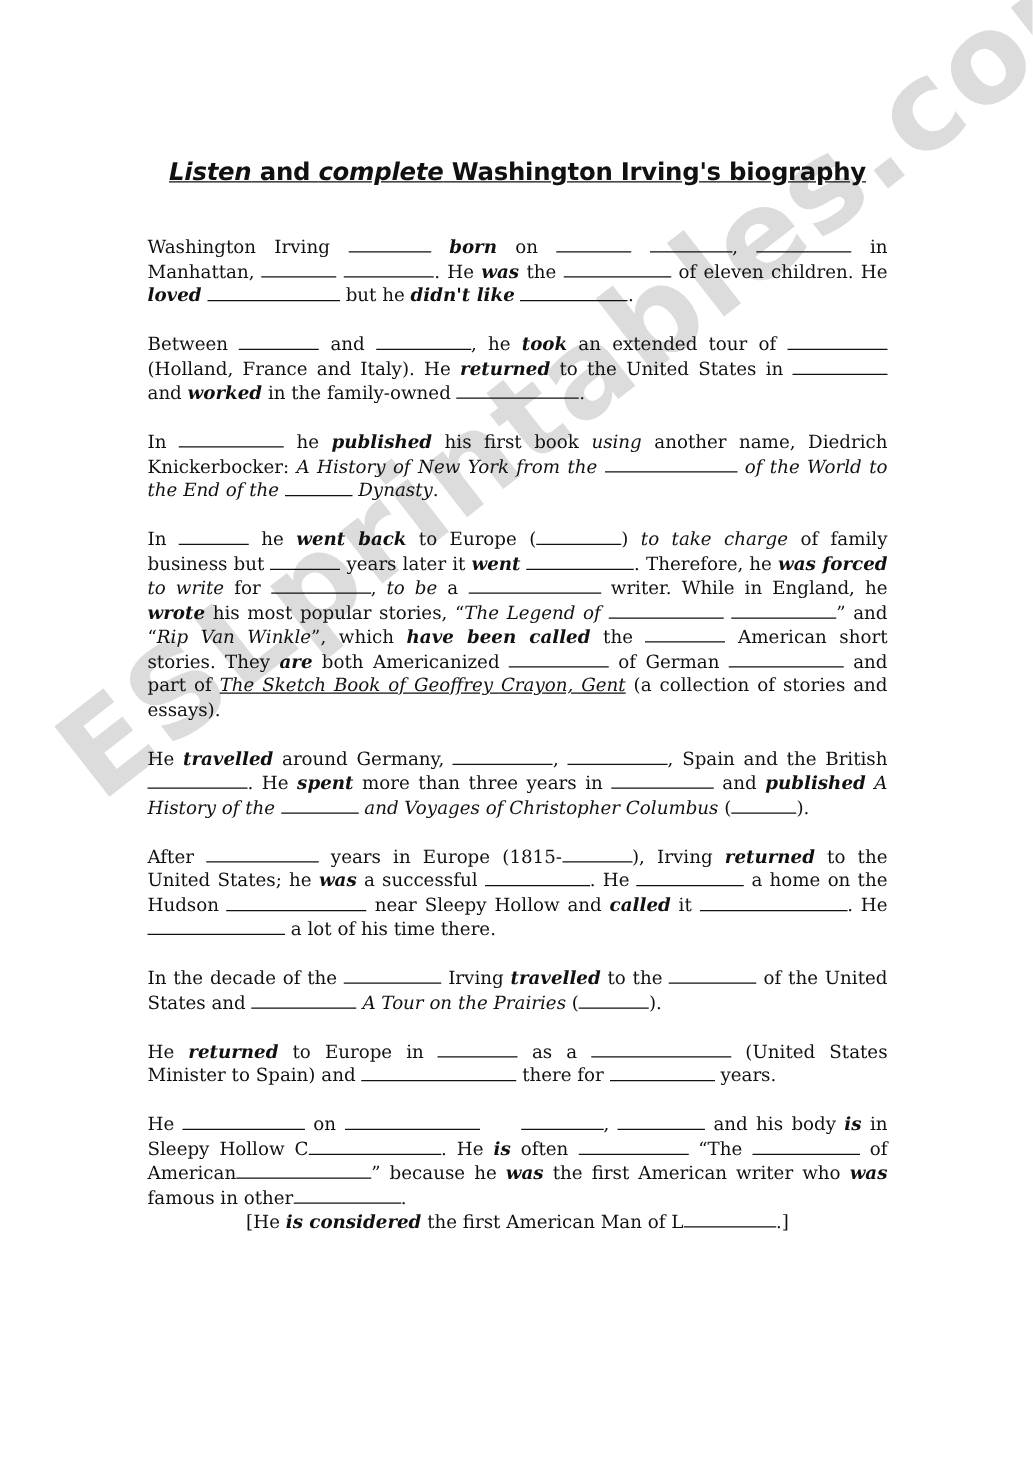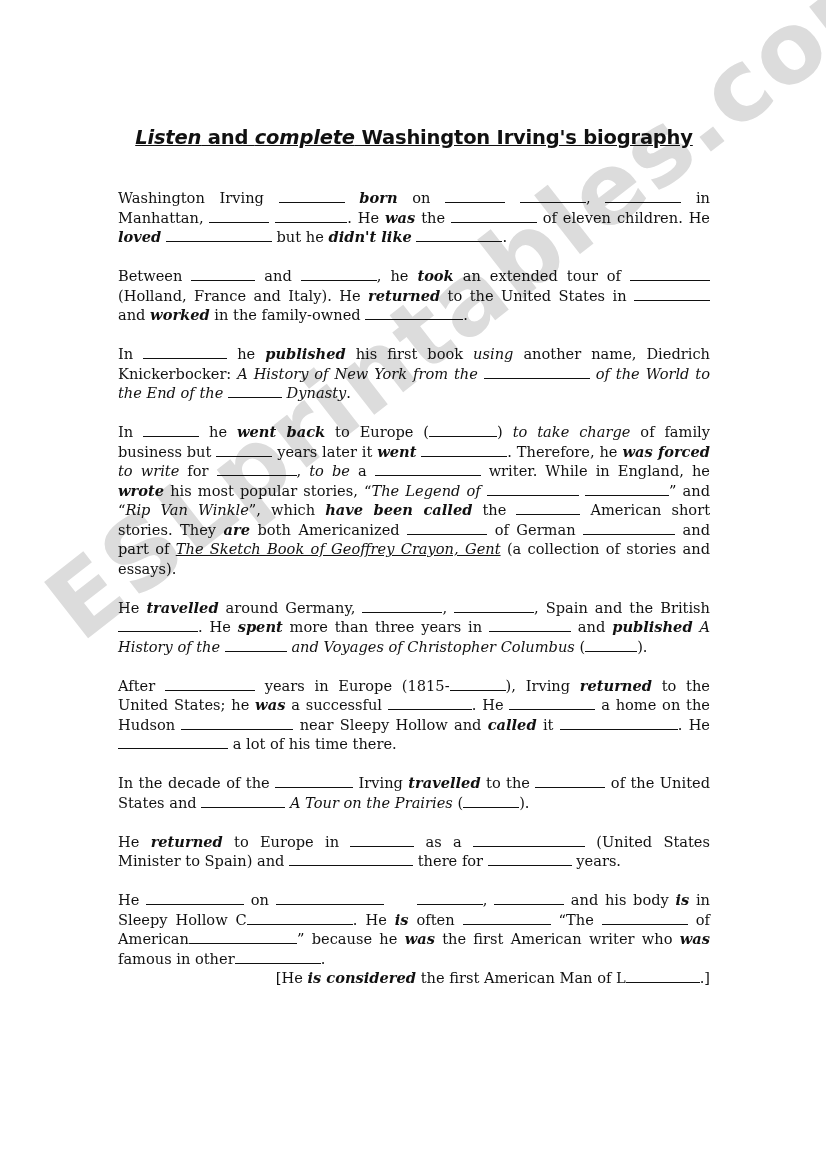--- a/index.html
+++ b/index.html
@@ -39,21 +39,21 @@
     margin: 0 0 39px -6px;
     width: 604px;
     letter-spacing: -0.2px;
   }
   .title .it { font-style: italic; }
   .para {
     text-align: justify;
     line-height: 19.5px;
     margin: 0 0 19.5px 0;
   }
-  .para.last { text-align: right; }
+  .para.last { text-align: center; }
   .b { font-weight: bold; font-style: italic; }
   .i { font-style: italic; }
   .u { text-decoration: underline; }
   .blank {
     display: inline-block;
     border-bottom: 1px solid #111;
     height: 13px;
     vertical-align: baseline;
   }
 </style>

